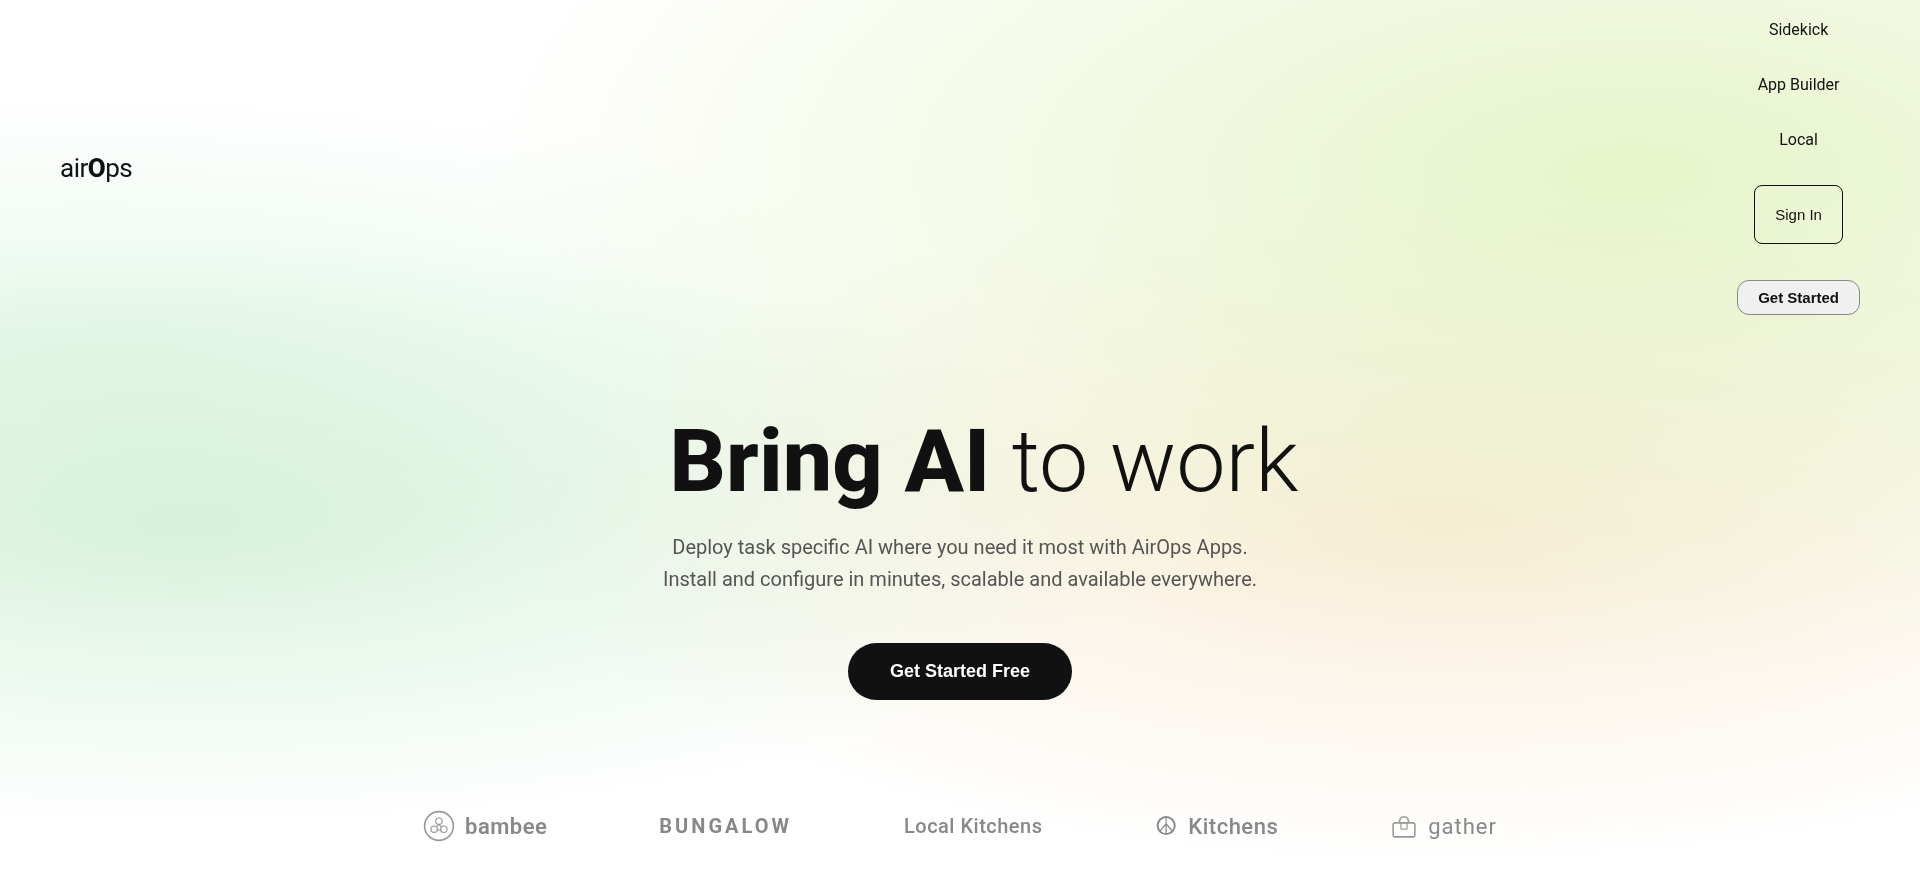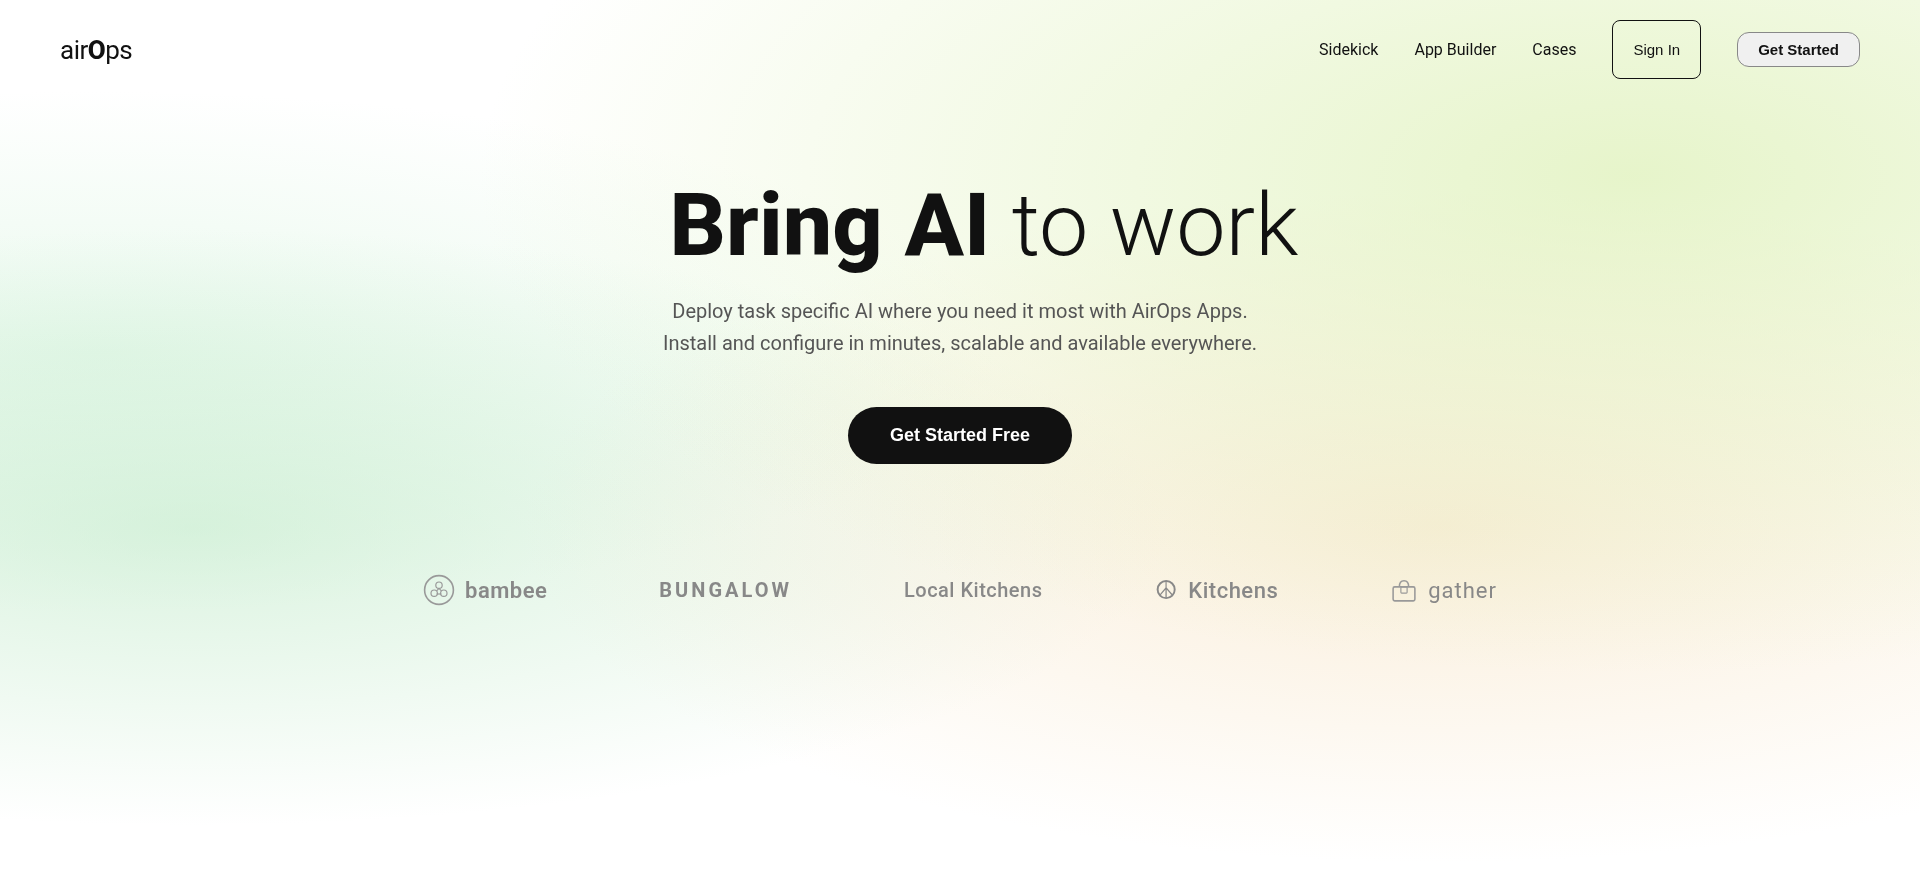--- a/index.html
+++ b/index.html
@@ -48,20 +48,21 @@
     }
 
     .logo span {
       font-weight: 400;
     }
 
     .nav-links {
       display: flex;
       align-items: center;
       gap: 36px;
+      flex-direction: column;
     }
 
     .nav-link {
       font-size: 16px;
       color: #111;
       text-decoration: none;
       cursor: pointer;
     }
 
     .btn-signin {
@@ -218,21 +219,21 @@
 
 <div class="bg-gradient"></div>
 
 <nav>
   <div class="logo">
     <span class="bold">air<span style="font-weight:800;">O</span>ps</span>
   </div>
   <div class="nav-links">
     <a class="nav-link">Sidekick</a>
     <a class="nav-link">App Builder</a>
-    <a class="nav-link">Cases</a>
+    <a class="nav-link">Local</a>
     <button class="btn-signin">Sign In</button>
     <button class="btn-getstarted">Get Started</button>
   </div>
 </nav>
 
 <section class="hero">
   <h1 class="hero-title">
     <span class="bold">Bring AI</span><span class="light"> to work</span>
   </h1>
   <p class="hero-subtitle">

